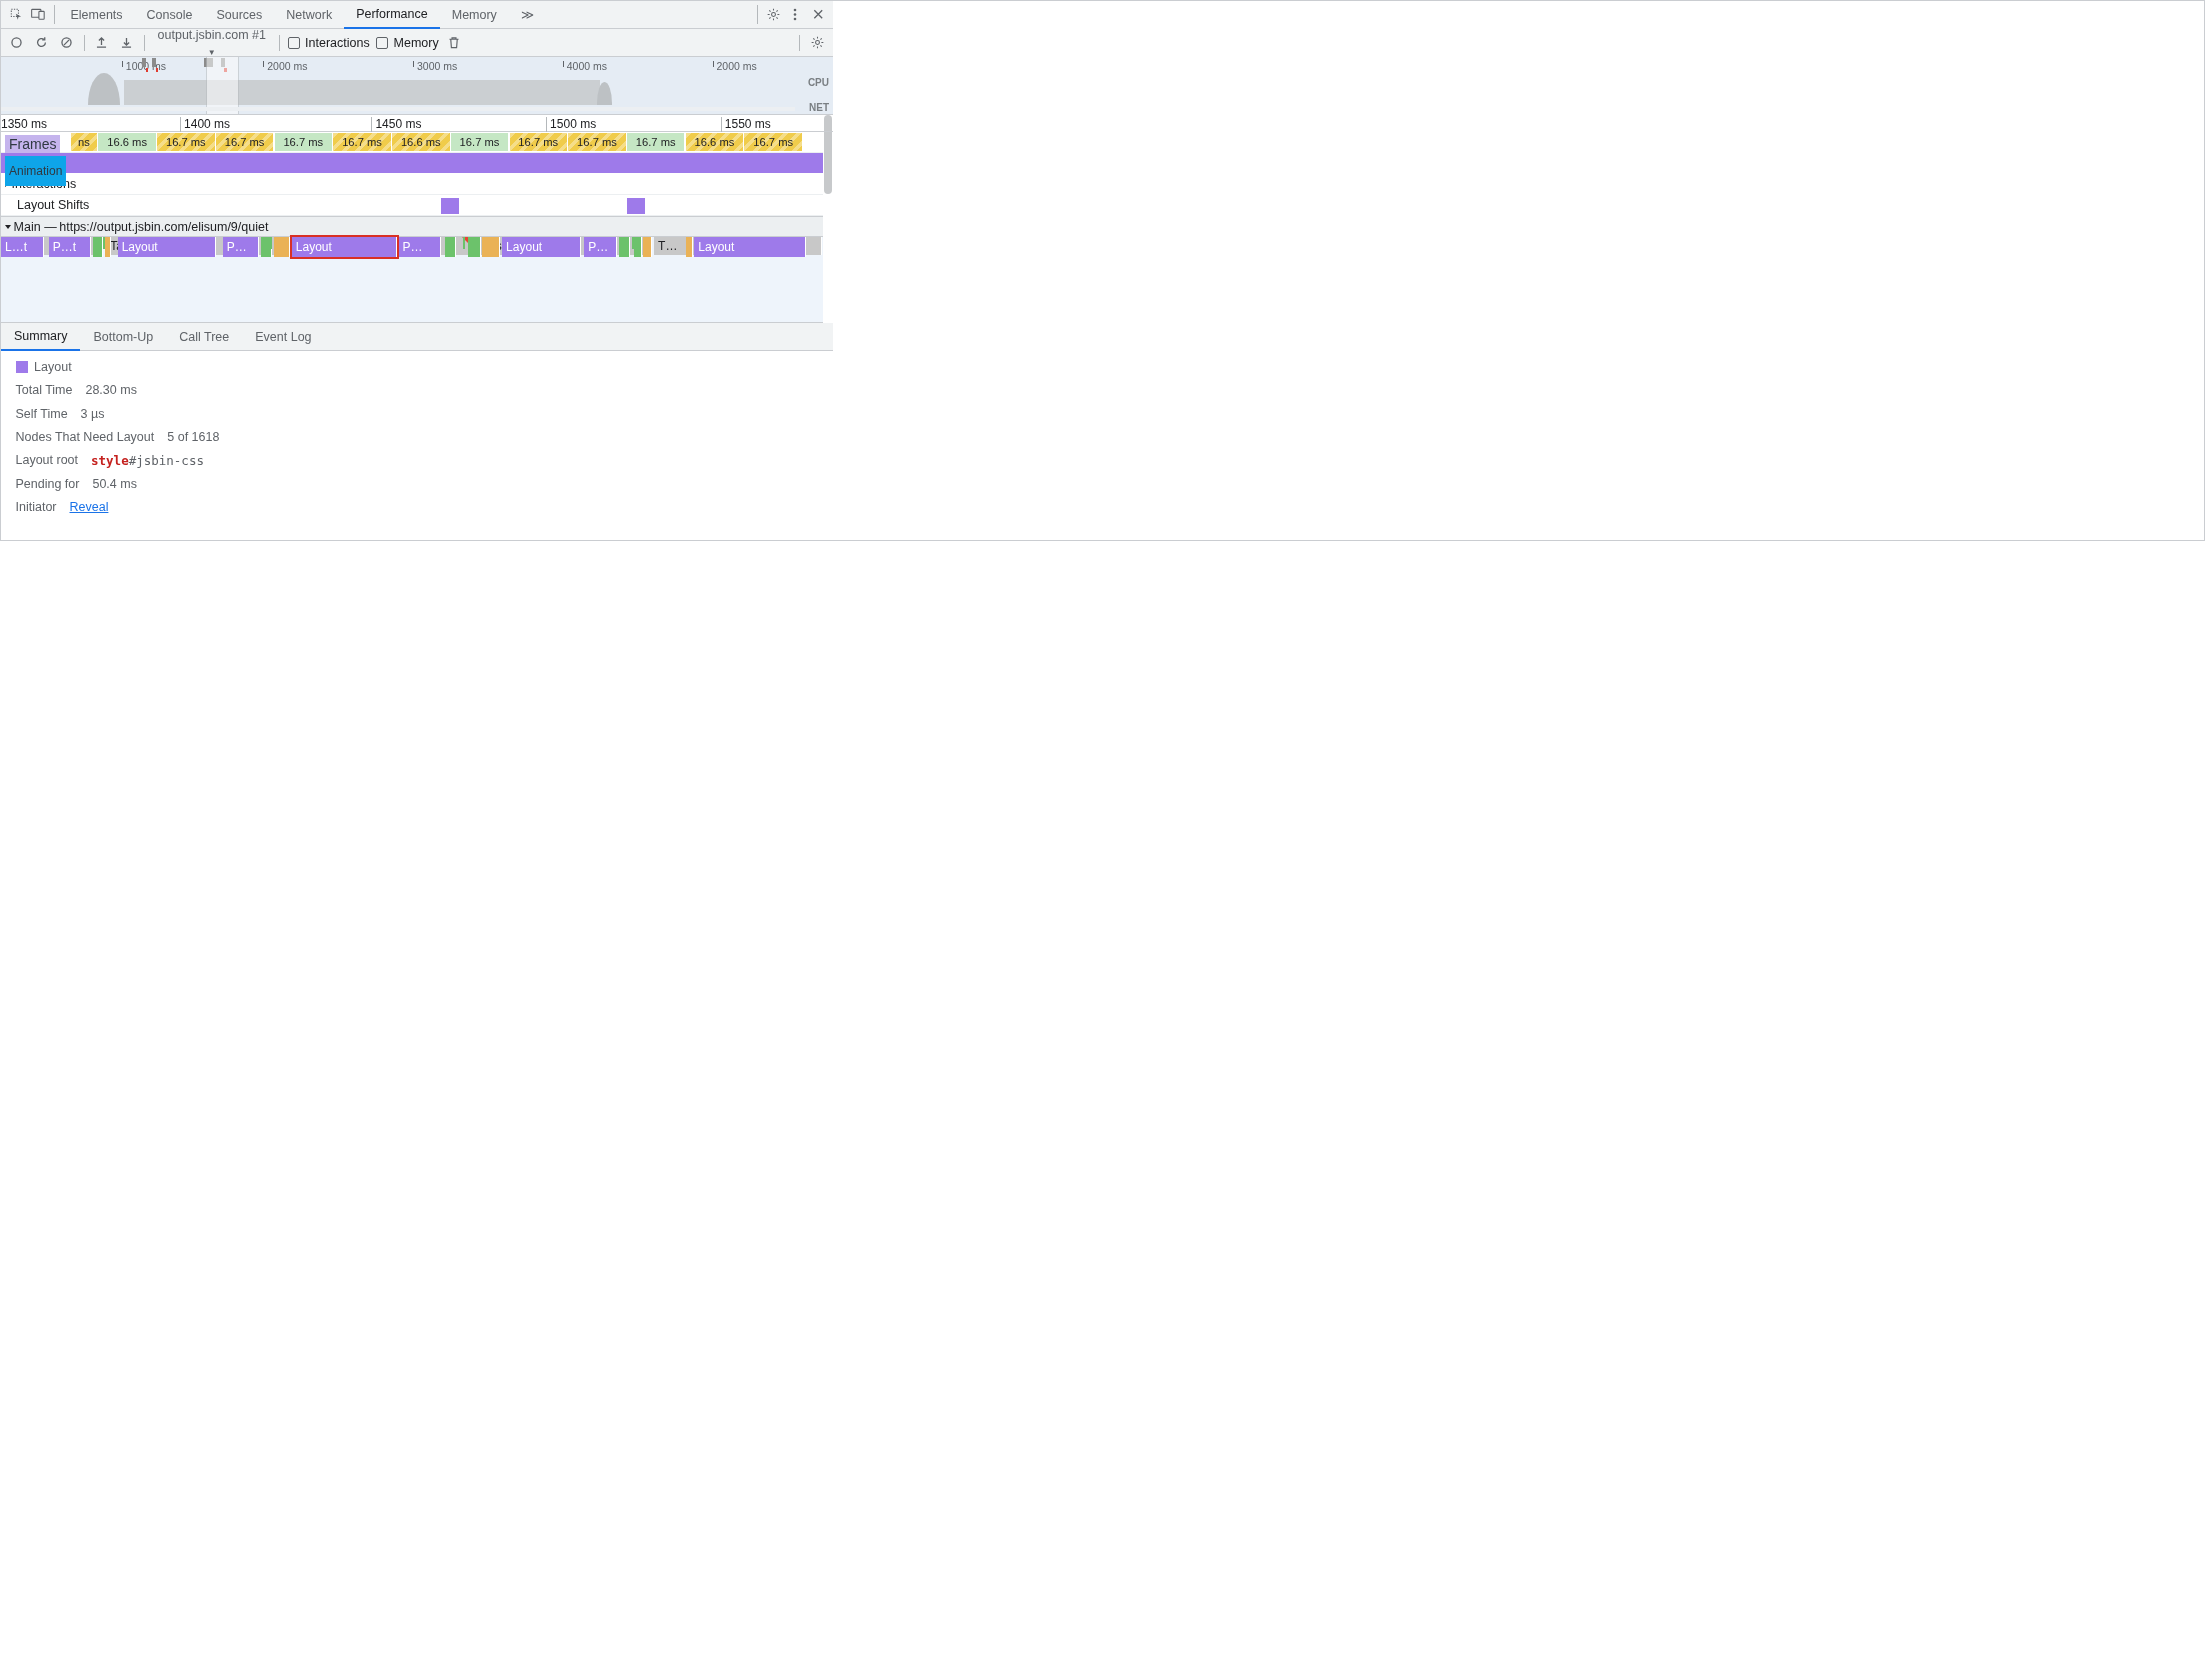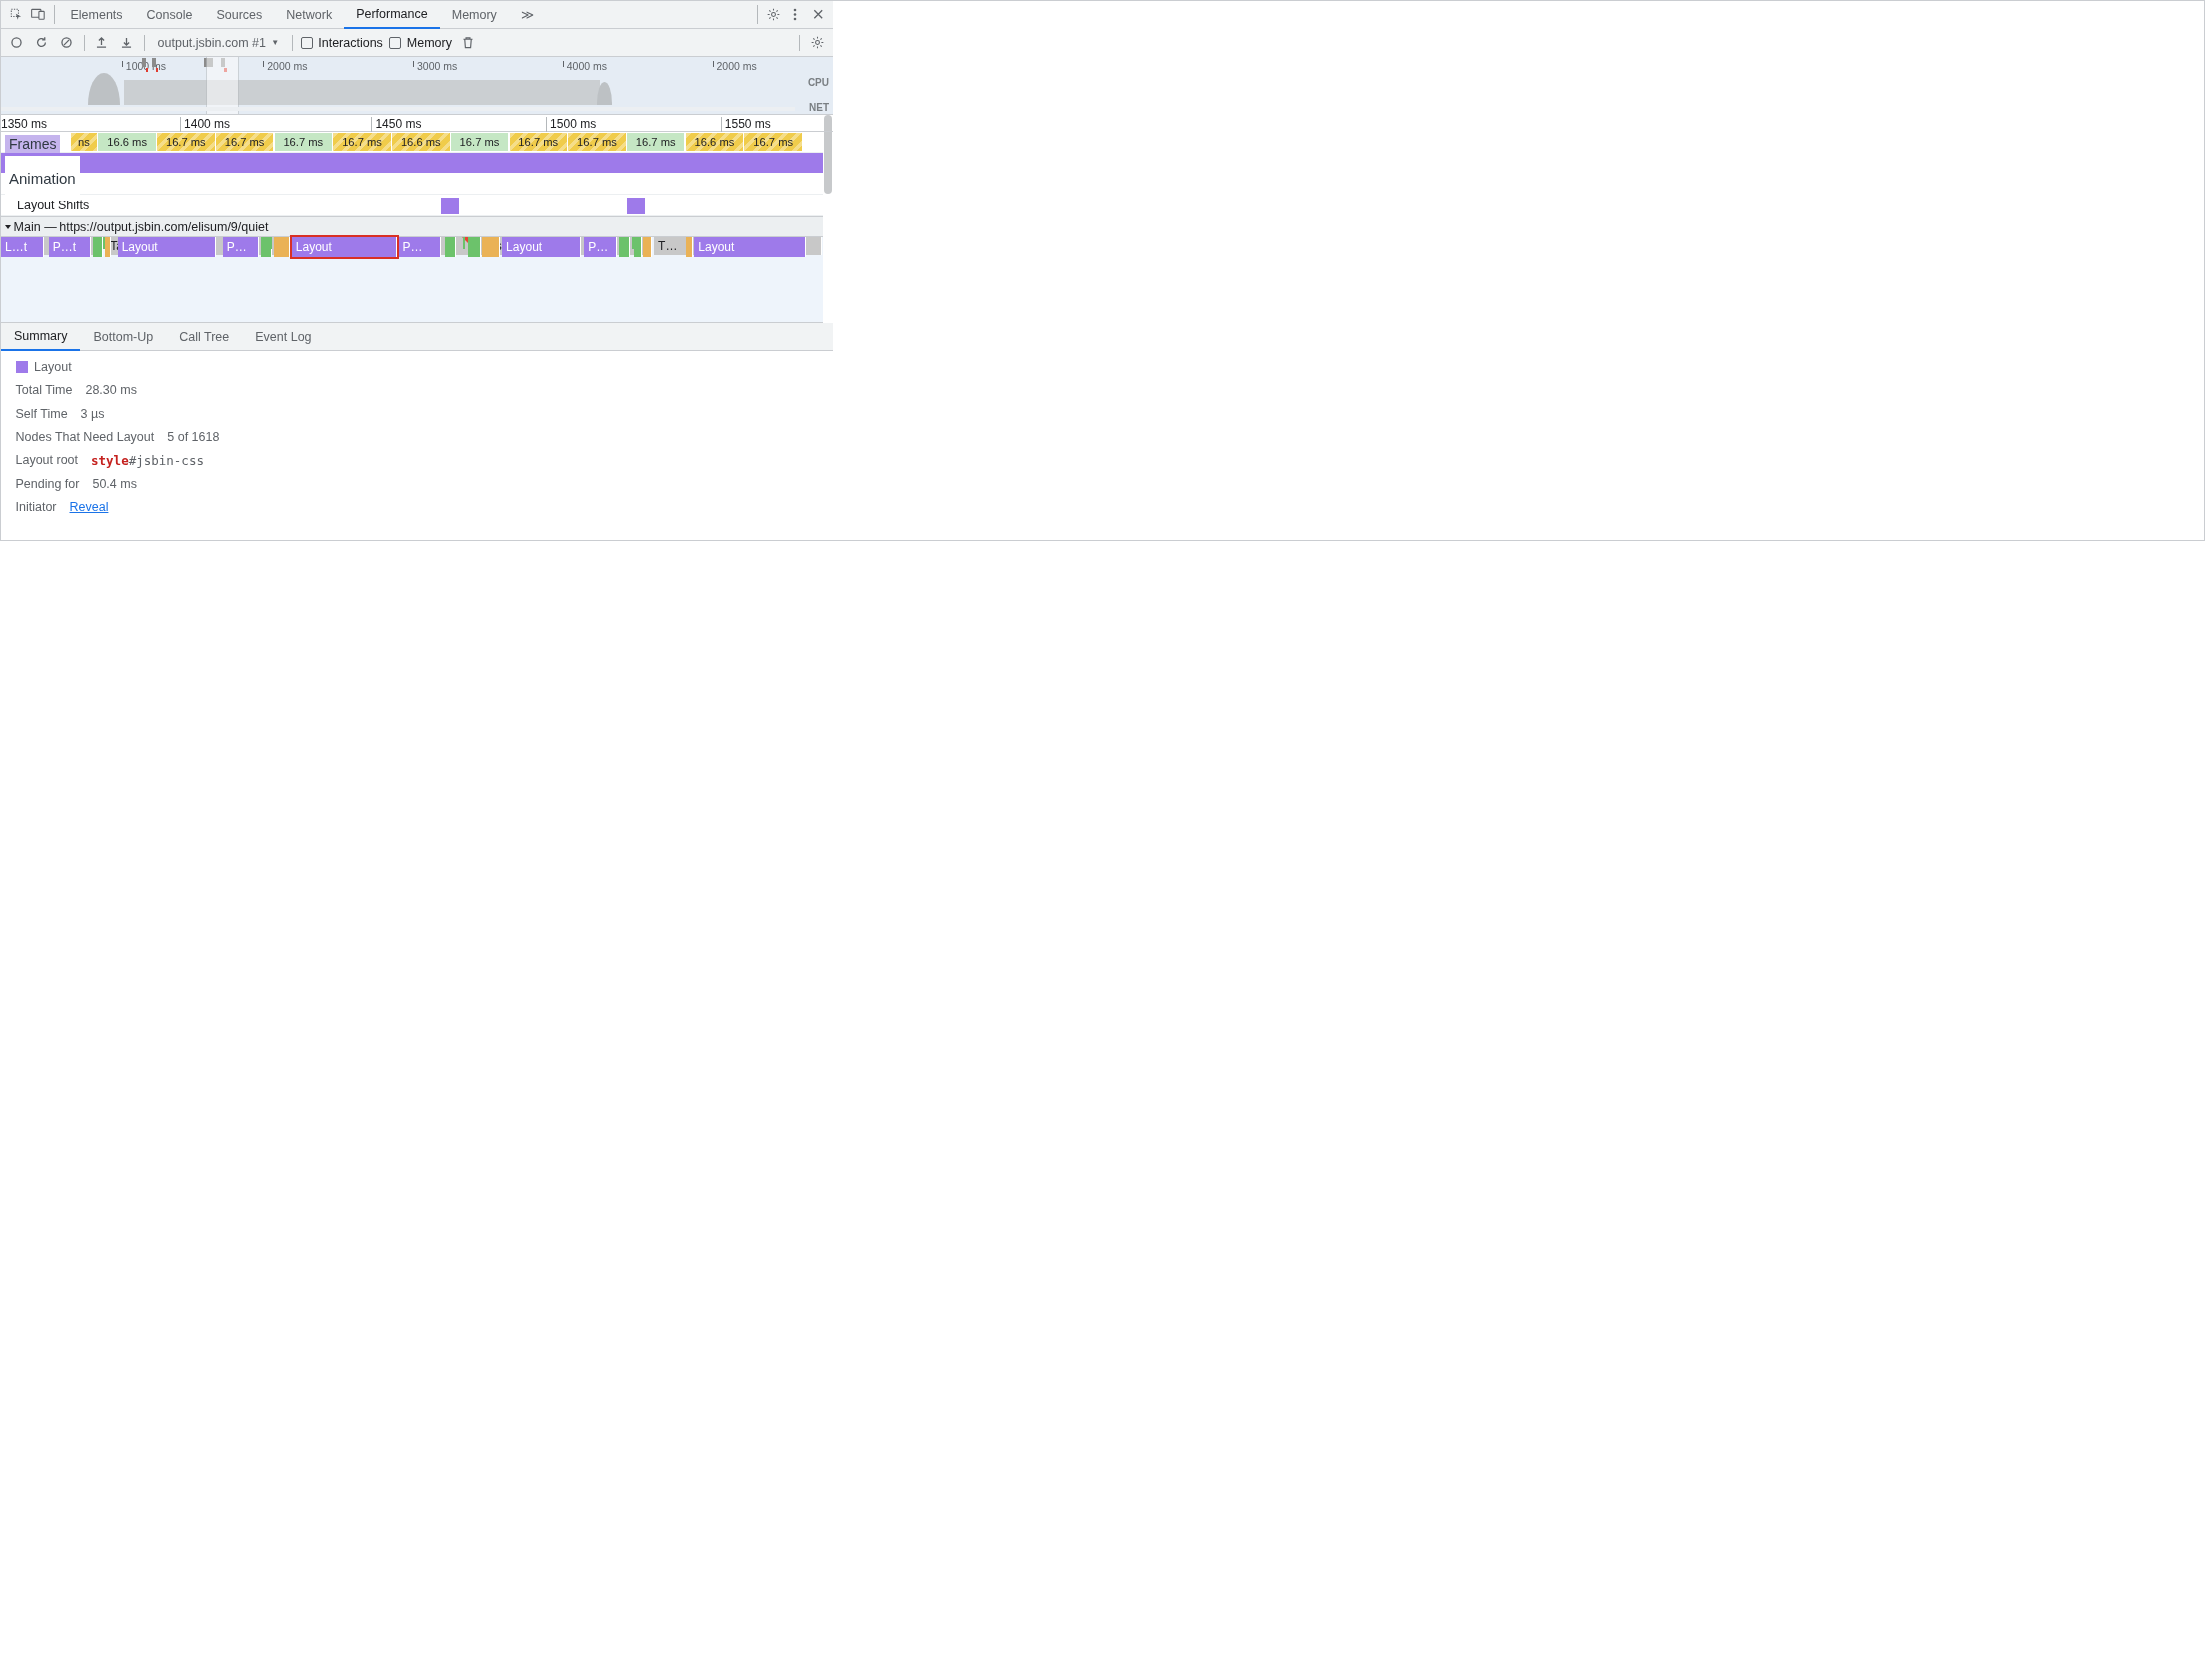--- a/index.html
+++ b/index.html
@@ -53,21 +53,21 @@
   .toolbar{
     display:flex;align-items:center;height:28px;
     border-bottom:0.7px solid var(--border);
     background:var(--toolbar-bg);
     padding:0 6.6px;gap:6.6px;
   }
   .toolbar .ibtn{width:18.4px;height:18.4px;display:flex;align-items:center;justify-content:center;color:var(--icon);}
   .toolbar .sep{width:0.7px;height:16px;background:var(--border-dark);margin:0 1.3px;}
   .page-select{
     display:flex;align-items:center;gap:5.3px;color:var(--text-muted);
-    font-size:12.5px;padding:0 5.3px;
+    font-size:12.5px;padding:0 5.3px;flex-direction:column;
   }
   .page-select .caret{font-size:8px;color:var(--icon);}
   .chk{display:flex;align-items:center;gap:5.3px;font-size:12.5px;color:#202124;}
   .chk .box{width:12px;height:12px;border:1.3px solid #5f6368;border-radius:2px;}
   .toolbar .spacer{flex:1;}
 
   
   .overview{
     position:relative;height:58px;background:var(--overview-bg);
     border-bottom:0.7px solid var(--border);
@@ -97,21 +97,21 @@
 
   
   .frames-row{height:21px;position:relative;border-bottom:0.7px solid #eceff1;}
   .frames-row .flabel{position:absolute;left:4px;top:2.6px;padding:1.3px 4px;background:var(--purple-label);font-size:14px;z-index:3;}
   .frames-row .fr{position:absolute;top:1.3px;bottom:1.3px;display:flex;align-items:center;justify-content:center;font-size:11.2px;color:#202124;overflow:hidden;white-space:nowrap;}
   .fr.y{background:var(--yellow);background-image:repeating-linear-gradient(135deg,rgba(255,255,255,.35) 0 4px,transparent 4px 9.2px);}
   .fr.g{background:var(--lightgreen);}
 
   
   .anim-row{height:21px;position:relative;background:var(--purple);border-bottom:0.7px solid #fff;}
-  .anim-row .flabel{position:absolute;left:4px;top:2.6px;padding:14px 4px;background:#ffffff;font-size:15px;z-index:3;}
+  .anim-row .flabel{position:absolute;left:4px;top:2.6px;padding:8px 4px;background:#0ea5e9;font-size:12px;z-index:3;}
 
   
   .thin-row{height:21px;position:relative;border-bottom:0.7px solid #eceff1;background:#fff;}
   .ls-block{position:absolute;top:2.6px;height:16px;background:var(--purple);}
 
   
   .main-hdr{height:21px;position:relative;background:#eceff1;border-top:0.7px solid var(--border);border-bottom:0.7px solid var(--border);}
 
   
   .flame{position:relative;height:86px;background:#eef4fb;border-bottom:0.7px solid var(--border);}

